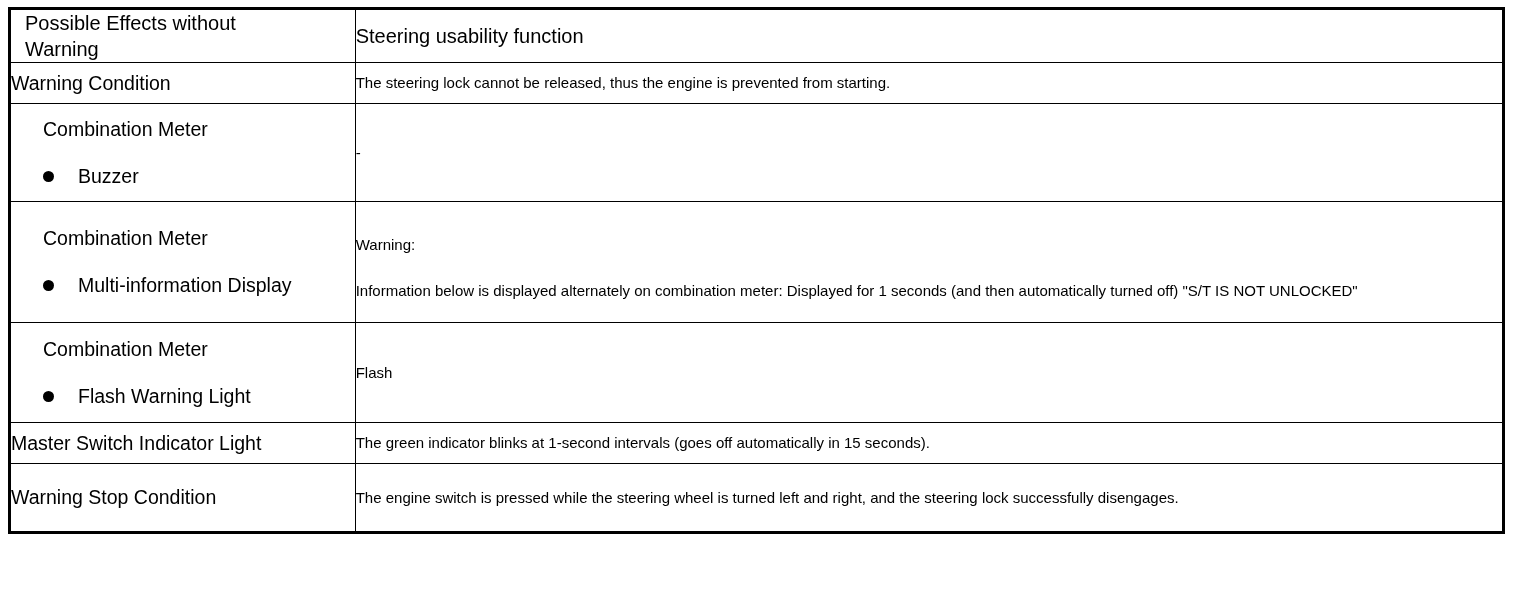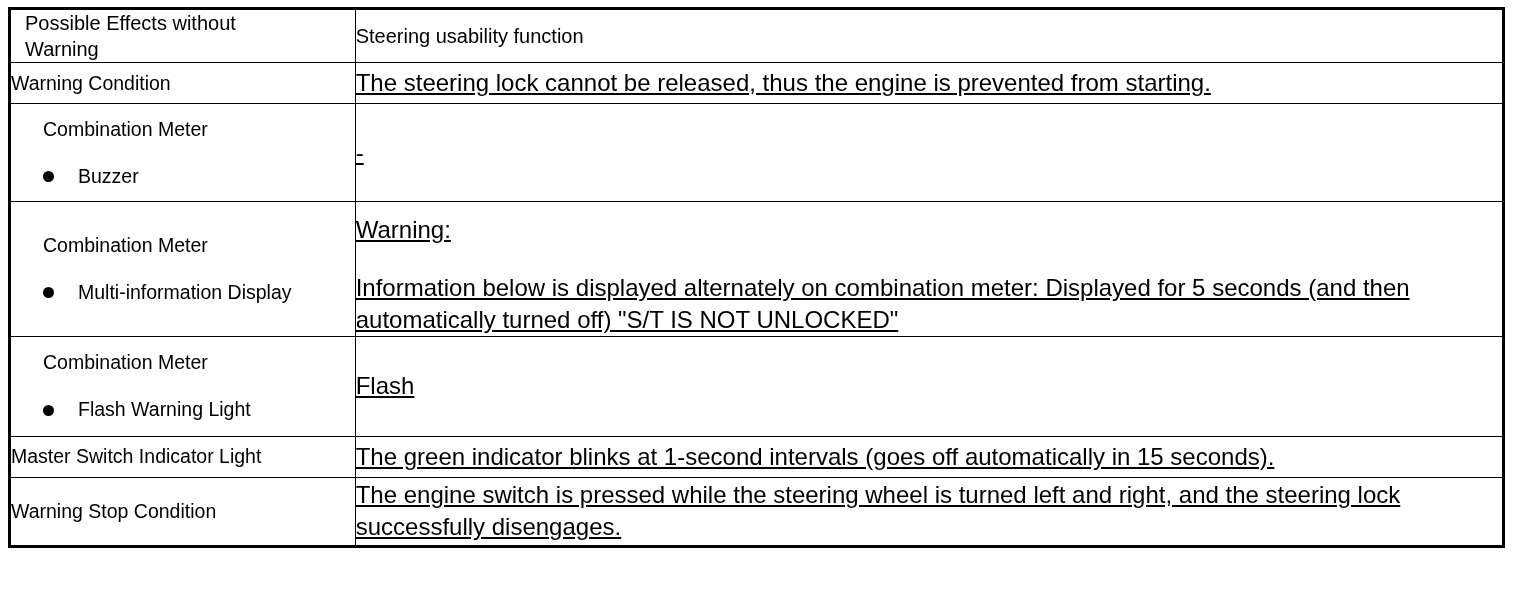--- a/index.html
+++ b/index.html
@@ -59,24 +59,23 @@
   }
   .hdr-cell.left-hdr { padding-left: 14px; padding-right: 14px; }
 
   
   .lbl-cell {
     font-size: 19.5px;
     line-height: 1.28;
     padding: 6px 8px 6px 12px;
   }
   .val-cell {
-    font-size: 24px;
+    font-size: 15px;
     line-height: 1.33;
     padding: 6px 12px 6px 10px;
-    text-decoration: underline;
   }
 
   .tall-label {
     display: block;
     padding-left: 32px;
   }
   .lbl-main {
     display: block;
     white-space: nowrap;
   }
@@ -168,21 +167,21 @@
             <span class="bullet-line">
               <span class="bullet-dot"></span>
               <span class="bullet-text">Multi-information Display</span>
             </span>
           </span>
         </td>
         <td class="val-cell">
           <span class="val-block">
             <span class="val-para">Warning:</span>
             <span class="val-gap"></span>
-            <span class="val-para">Information below is displayed alternately on combination meter: Displayed for 5 seconds (and then automatically turned off) "S/T IS NOT UNLOCKED"</span>
+            <span class="val-para">Information below is displayed alternately on combination meter: Displayed for 1 seconds (and then automatically turned off) "S/T IS NOT UNLOCKED"</span>
           </span>
         </td>
       </tr>
 
       <tr class="r-mwl">
         <td class="lbl-cell">
           <span class="tall-label">
             <span class="lbl-main">Combination Meter</span>
             <span class="bullet-line">
               <span class="bullet-dot"></span>

